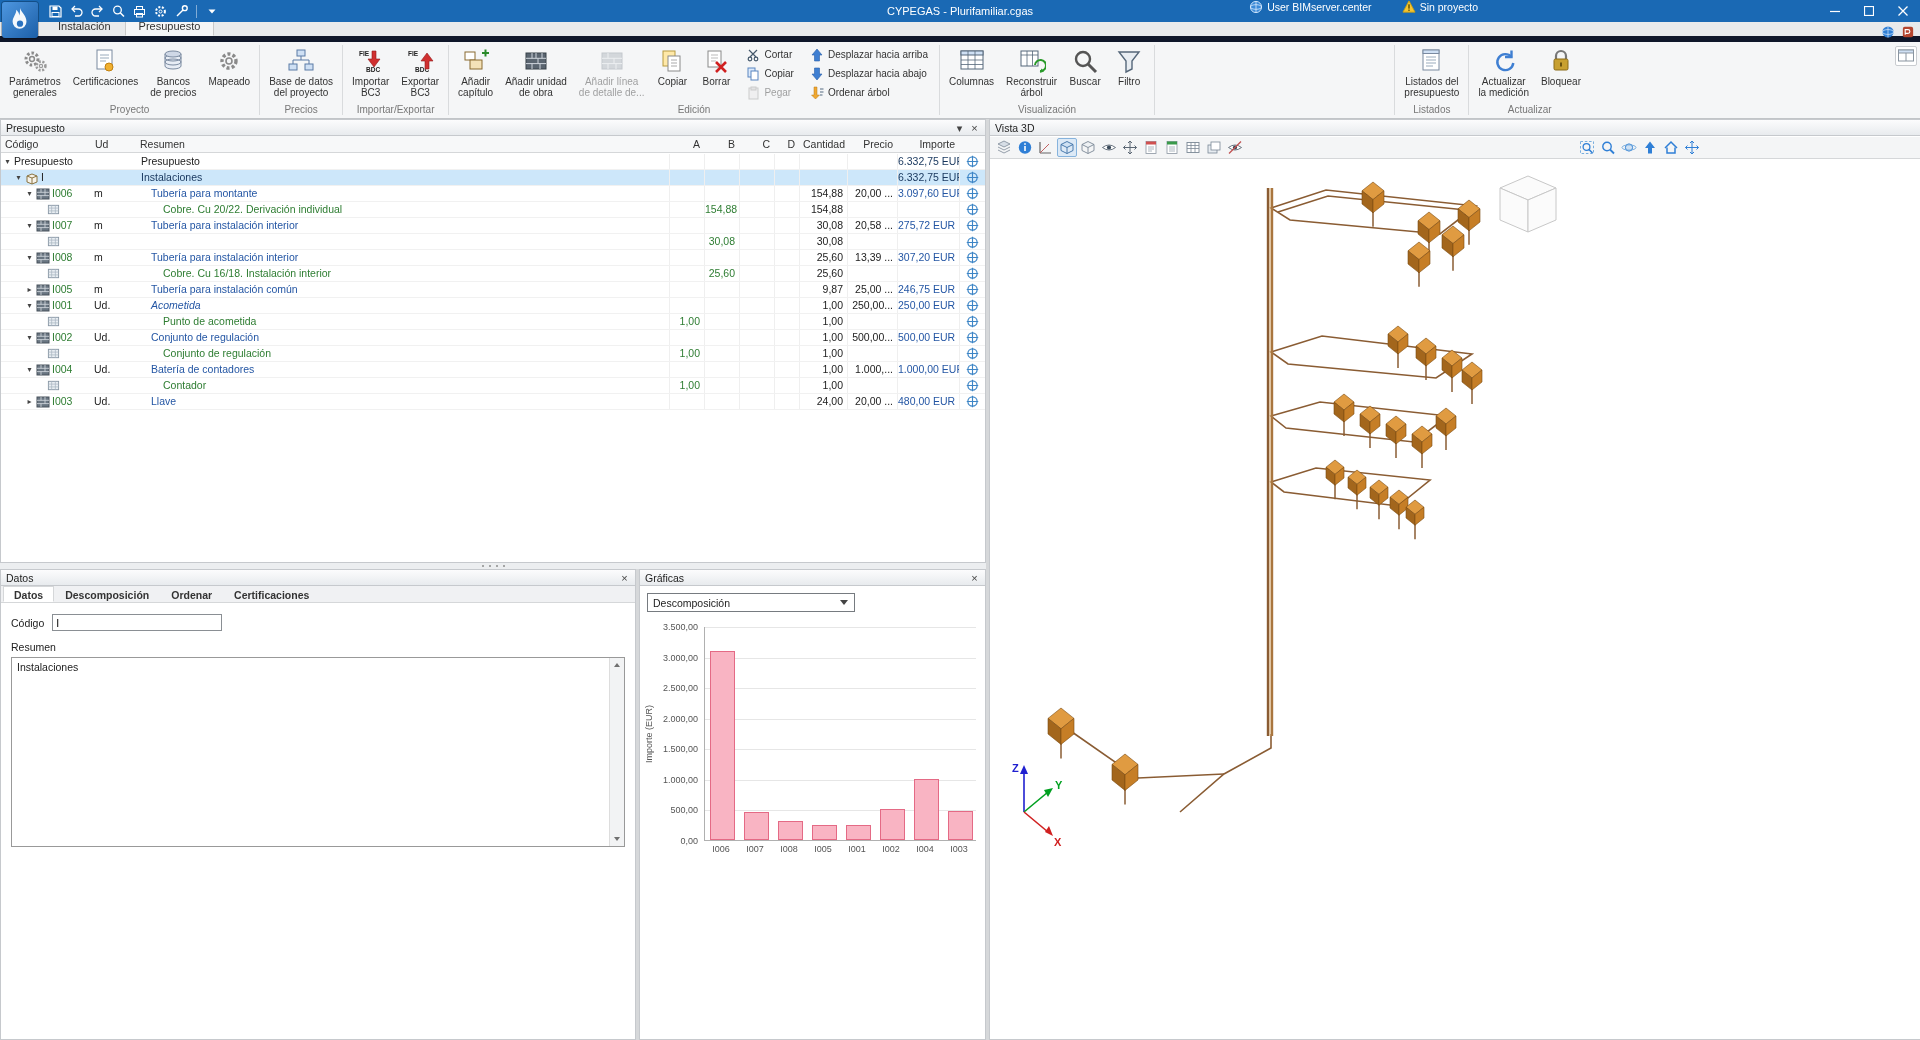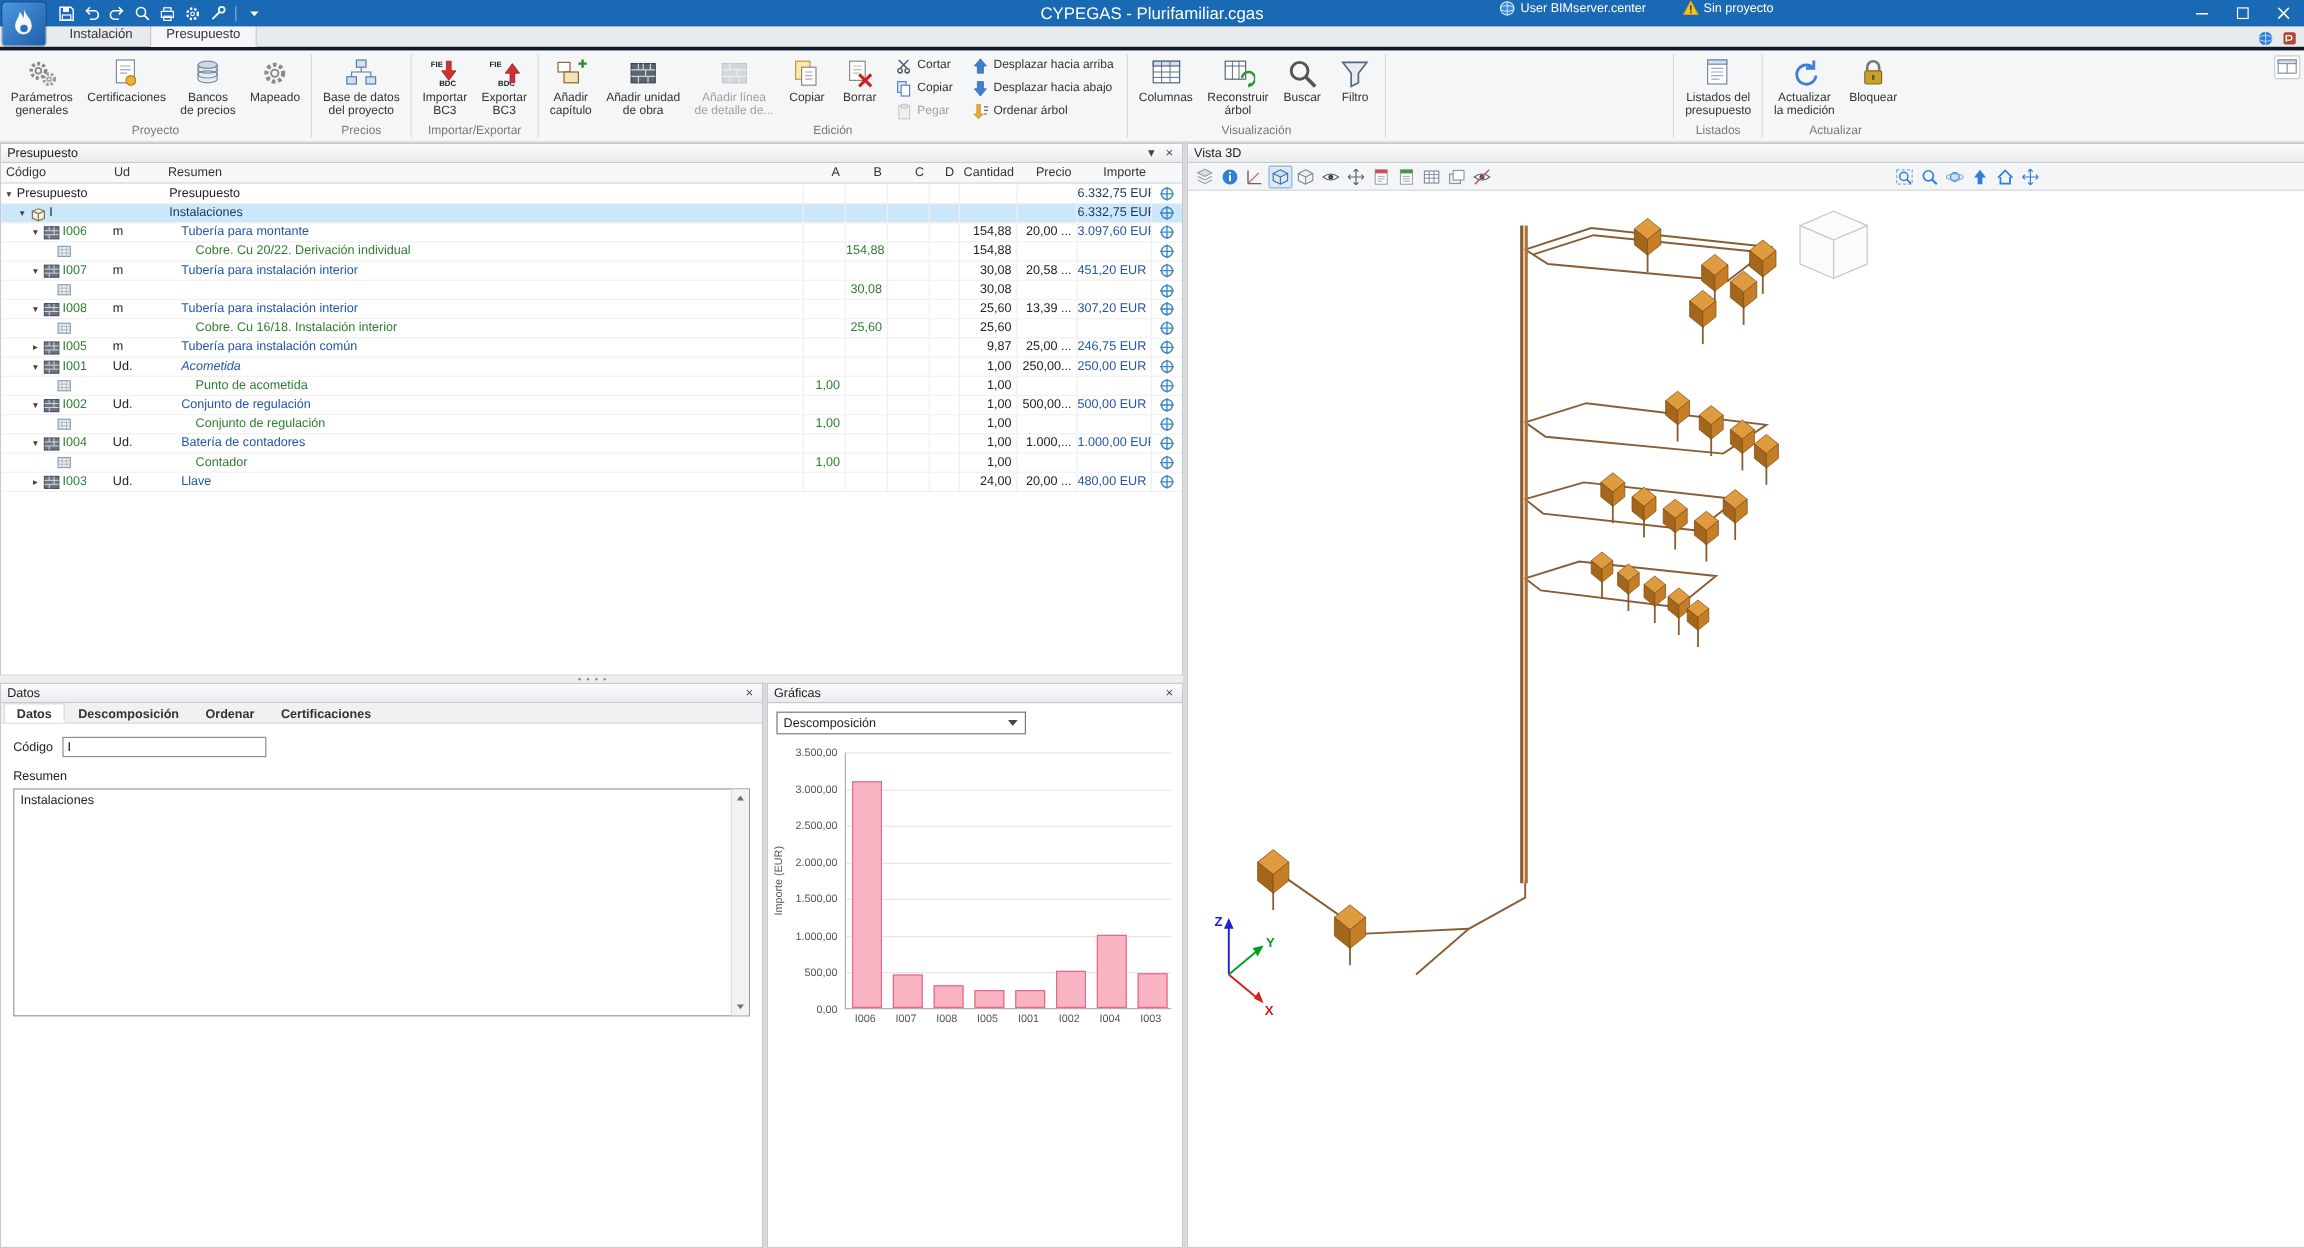--- a/index.html
+++ b/index.html
@@ -6,28 +6,28 @@
 html,body{width:1920px;height:1040px;overflow:hidden;}
 body{font-family:"Liberation Sans",sans-serif;font-size:11px;color:#222;background:#f0f1f2;position:relative;}
 svg{display:block;}
 
 
 .titlebar{position:absolute;left:0;top:0;width:1920px;height:22px;background:#1a69b4;color:#fff;z-index:20;}
 .app-logo{position:absolute;left:2px;top:2px;width:36px;height:36px;background:linear-gradient(135deg,#4e97e0,#1c5fa8);border-radius:3px;z-index:30;display:flex;align-items:center;justify-content:center;box-shadow:0 0 0 1px rgba(0,0,0,.25);}
 .qat{position:absolute;left:46px;top:2px;height:18px;display:flex;align-items:center;gap:2px;}
 .qat-btn{width:19px;height:18px;display:flex;align-items:center;justify-content:center;border-radius:2px;cursor:pointer;}
 .qat-sep{width:1px;height:13px;background:rgba(255,255,255,.45);margin:0 3px;}
-.tb-title{position:absolute;left:50%;transform:translateX(-50%);top:0;height:22px;line-height:22px;font-size:14px;}
+.tb-title{position:absolute;left:50%;transform:translateX(-50%);top:0;height:22px;line-height:22px;font-size:11px;}
 .tb-right{position:absolute;right:0;top:0;height:38px;display:flex;align-items:flex-start;}
 .tb-user{display:flex;align-items:center;gap:4px;font-size:10.5px;margin-right:30px;cursor:pointer;}
 .tb-warn{display:flex;align-items:center;gap:4px;font-size:10.5px;margin-right:340px;cursor:pointer;}
 .win-btn{width:34px;height:22px;display:flex;align-items:center;justify-content:center;cursor:pointer;}
 
 
-.tabrow{position:absolute;left:0;top:22px;width:1920px;height:20px;background:#e8eaec;border-bottom:3px solid #0f172a;display:flex;align-items:flex-end;padding-left:44px;z-index:10;}
+.tabrow{position:absolute;left:0;top:22px;width:1920px;height:20px;background:#e8eaec;border-bottom:6px solid #0f172a;display:flex;align-items:flex-end;padding-left:44px;z-index:10;}
 .ribbon-tab{height:20px;line-height:19px;padding:0 13px;font-size:11px;color:#333;border:1px solid transparent;cursor:pointer;}
 .ribbon-tab.active{background:#f5f6f7;border-color:#c9c9c9;border-bottom-color:#f5f6f7;}
 .tabrow-right{position:absolute;right:4px;top:24px;display:flex;gap:3px;z-index:25;}
 .mini-btn{width:17px;height:16px;display:flex;align-items:center;justify-content:center;cursor:pointer;}
 
 
 .ribbon{position:absolute;left:0;top:42px;width:1920px;height:77px;background:#f5f6f7;border-bottom:1px solid #c2c5c8;display:flex;align-items:stretch;}
 .rgroups{display:flex;}
 .rgroup{display:flex;flex-direction:column;padding-top:1px;}
 .rbtns{flex:1;display:flex;align-items:stretch;padding:1px 3px 0;}
@@ -738,21 +738,21 @@
           <div class="codetext">I007</div>
         </div>
         <div class="cell ud">m</div>
         <div class="cell res" style="padding-left: 15px;">Tubería para instalación interior</div>
         <div class="cell num meas"></div>
         <div class="cell num meas"></div>
         <div class="cell num meas"></div>
         <div class="cell num meas"></div>
         <div class="cell num cant">30,08</div>
         <div class="cell num precio">20,58 ...</div>
-        <div class="cell num imp">451,20 EUR</div>
+        <div class="cell num imp">275,72 EUR</div>
         <div class="cell tgt">
           <svg viewBox="0 0 14 14" width="13" height="13">
             <circle cx="7" cy="7" r="5" fill="none" stroke="#3d85c6" stroke-width="1.3"></circle>
             <path d="M7 0.8 V13.2 M0.8 7 H13.2" stroke="#3d85c6" stroke-width="1.2"></path>
           </svg>
         </div>
       </div>
       <div class="trow tgrid detail">
         <div class="cell tree" style="padding-left: 35px;">
           <div class="exp"></div>

